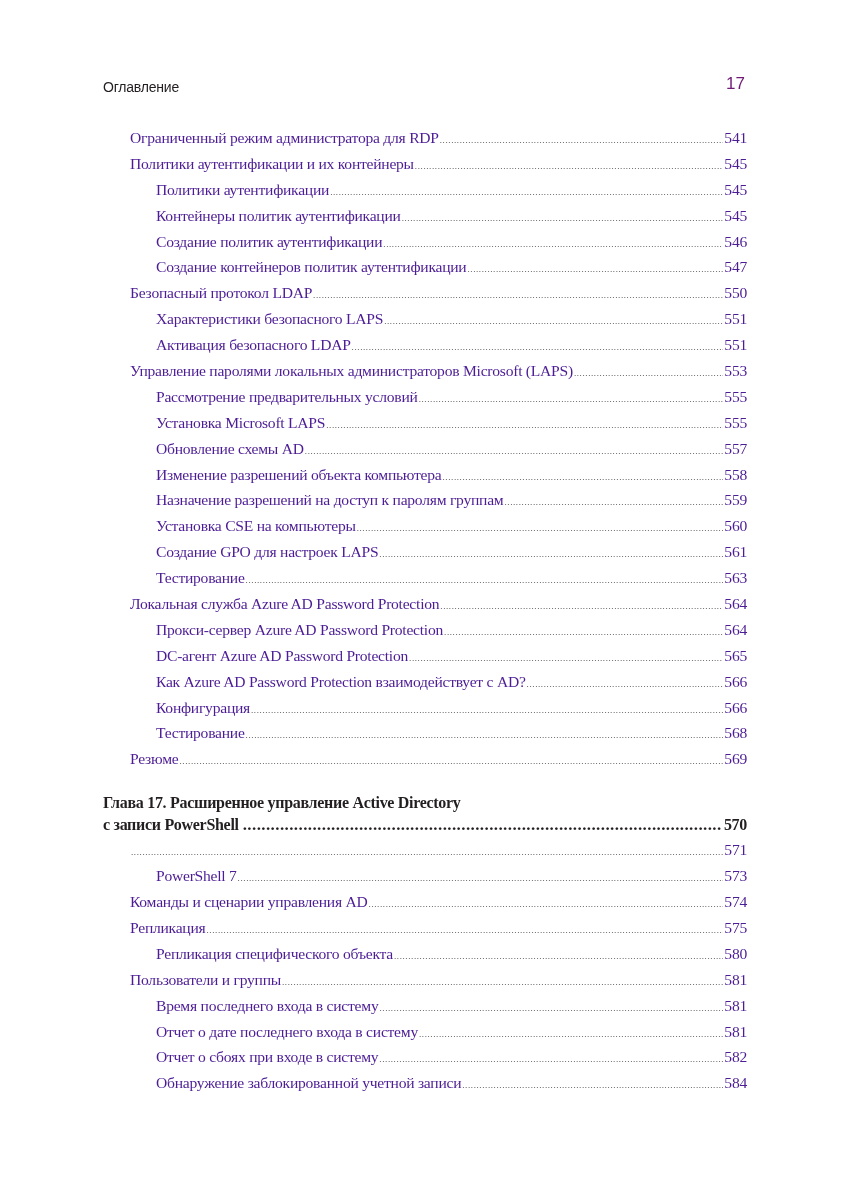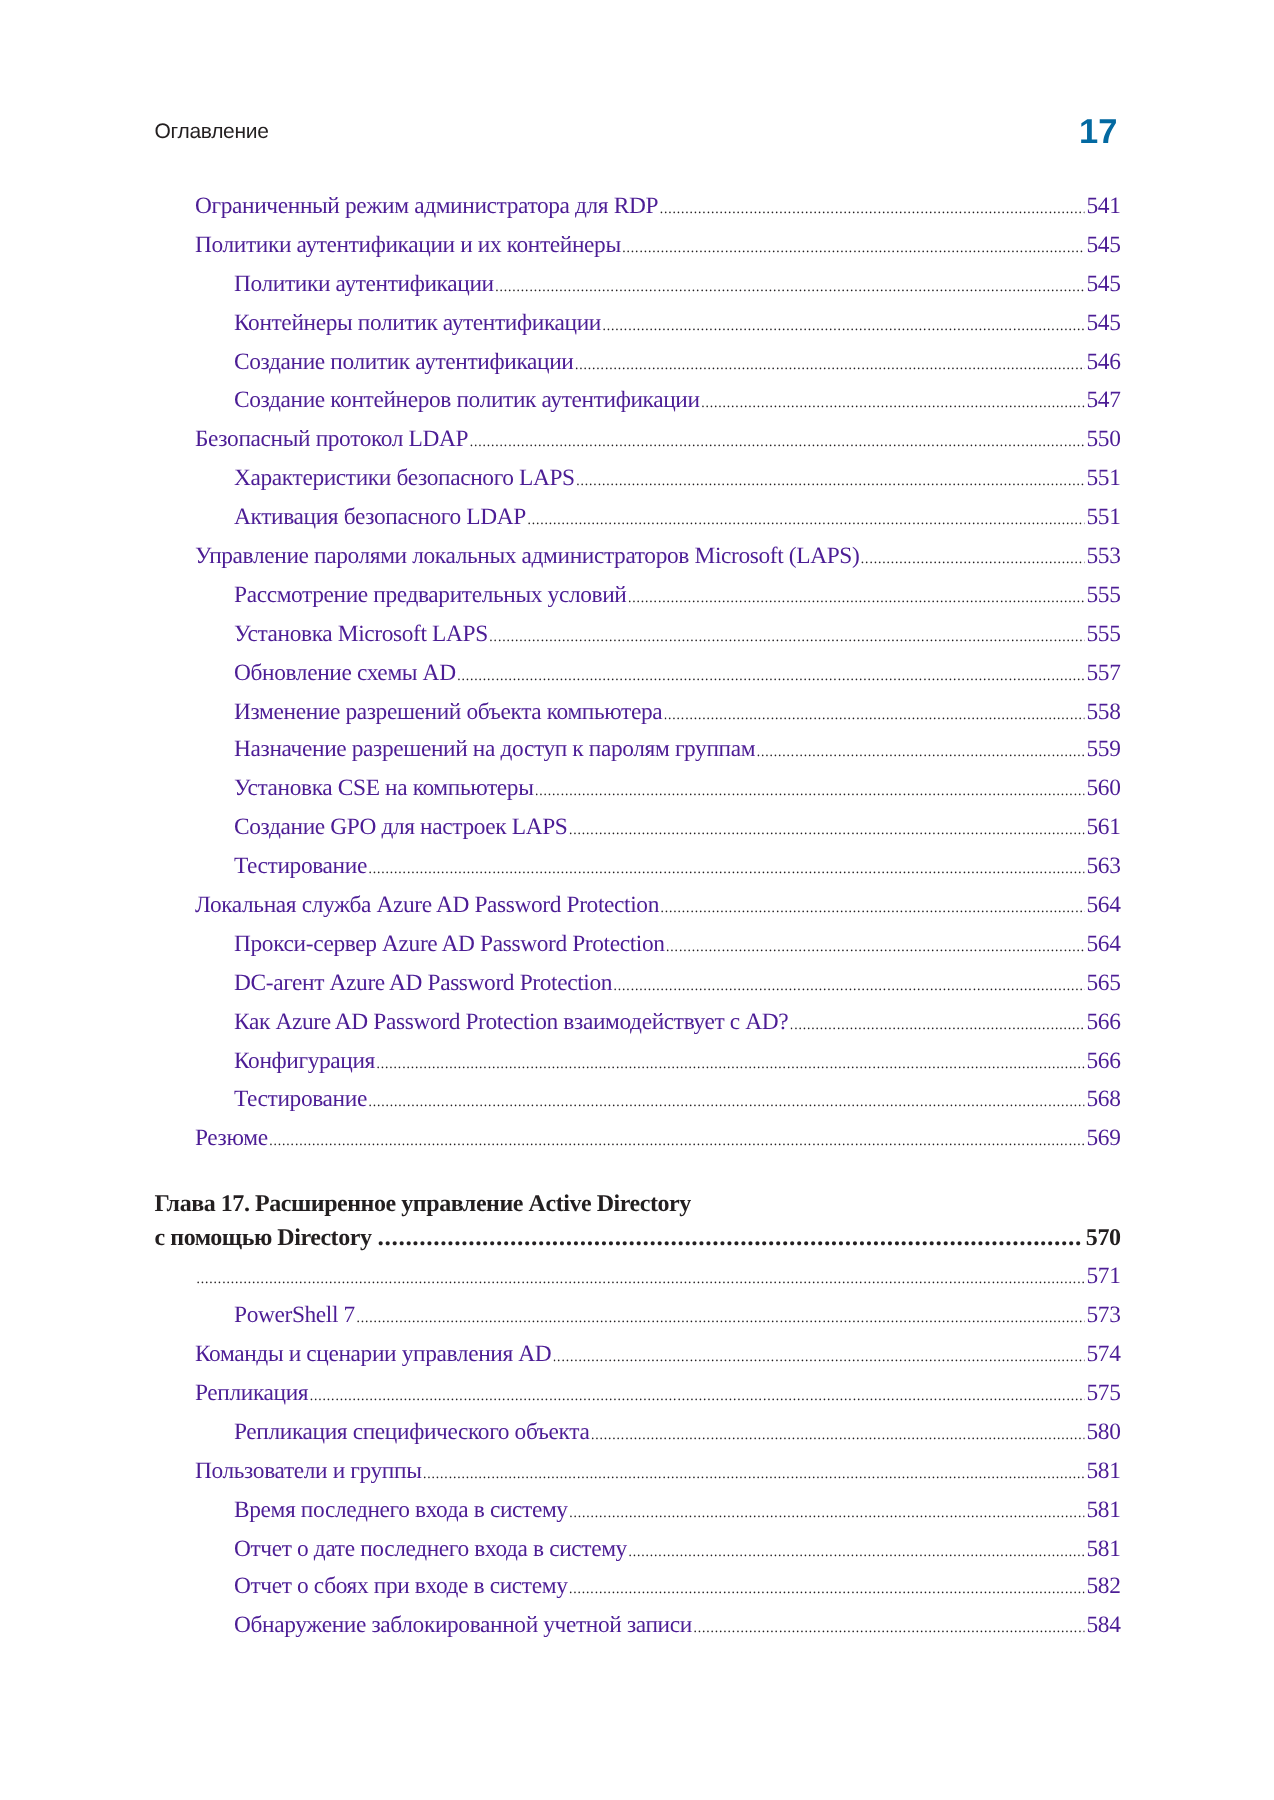--- a/index.html
+++ b/index.html
@@ -28,23 +28,23 @@
       font-family: "Liberation Sans", sans-serif;
       font-size: 14px;
       letter-spacing: -0.2px;
       color: #231f20;
     }
     .rh-page {
       position: absolute;
       right: 2px;
       top: -2px;
       font-family: "Liberation Sans", sans-serif;
-      font-weight: bold;
-      font-size: 23px;
-      color: #0369a1;
+      font-weight: normal;
+      font-size: 17px;
+      color: #701a75;
     }
     .toc {
       position: absolute;
       left: 103px;
       top: 129px;
       width: 644px;
     }
     .entry {
       display: flex;
       align-items: baseline;
@@ -237,21 +237,21 @@
       <div class="entry l1">
         <span class="label">Резюме</span>
         <span class="leader"></span>
         <span class="page">569</span>
       </div>
     </div>
 
   <div class="chapter">
     <div class="line1">Глава 17. Расширенное управление Active Directory</div>
     <div class="line2">
-      <span>с помощью Directory</span>
+      <span>с записи PowerShell</span>
       <span class="leader"></span>
       <span>570</span>
     </div>
   </div>
 
   <div id="toc-after">
       <div class="entry l1">
         <span class="leader"></span>
         <span class="page">571</span>
       </div>

